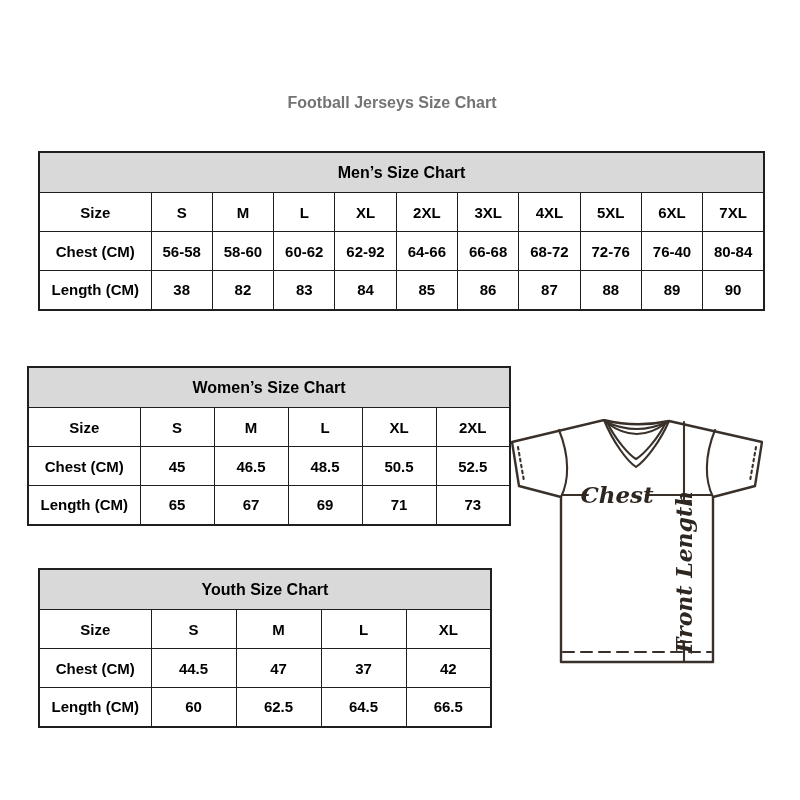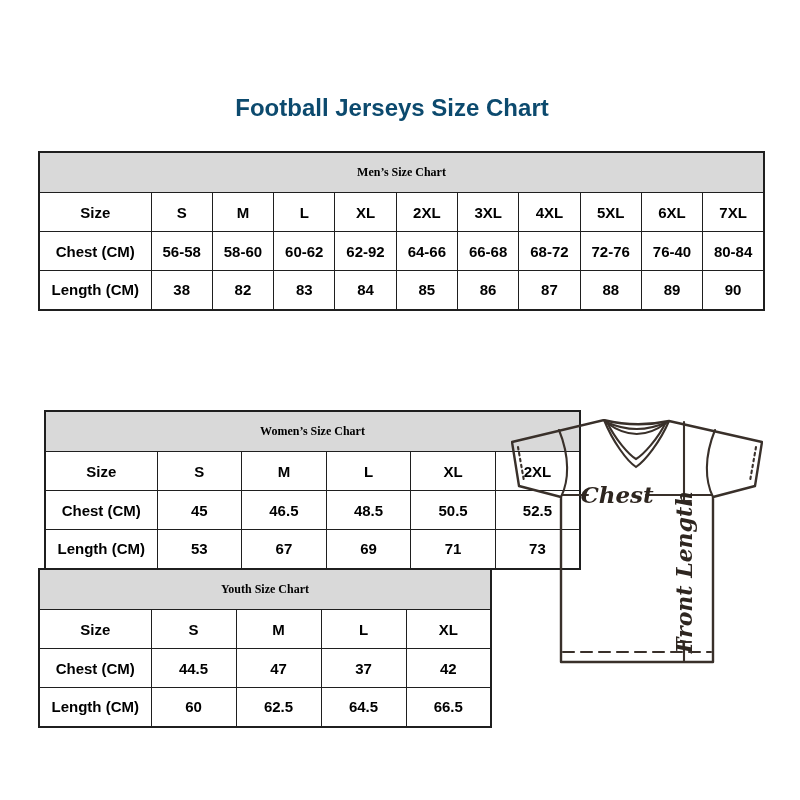--- a/index.html
+++ b/index.html
@@ -3,36 +3,36 @@
 <meta charset="utf-8">
 <style>
   html,body { margin:0; padding:0; }
   body {
     width:800px; height:800px; position:relative; background:#ffffff;
     font-family:"Liberation Sans", sans-serif; color:#000;
     overflow:hidden;
   }
   #page-title {
     position:absolute; top:94px; left:0; width:784px;
-    text-align:center; font-size:24px; font-weight:bold; color:#0c4a6e;
+    text-align:center; font-size:16px; font-weight:bold; color:#737373;
   }
   table.size-table {
     position:absolute; border-collapse:collapse; table-layout:fixed;
     text-align:center; border:2.5px solid #1f1f1f; background:#fff;
   }
   table.size-table th, table.size-table td {
     border:1.6px solid #1f1f1f; font-weight:bold; font-size:15px;
     padding:0; vertical-align:middle; overflow:hidden; white-space:nowrap;
   }
   table.size-table th.tbl-title {
-    background:#d9d9d9; font-size:12px; height:39px;font-family:Liberation Serif, serif;
+    background:#d9d9d9; font-size:16px; height:39px;
   }
   table.size-table tbody tr { height:39px; }
   #mens   { left:38px; top:151px; width:727px; }
-  #womens { left:44px; top:366px; width:537px;margin-top:44px; }
+  #womens { left:27px; top:366px; width:484px; }
   #youth  { left:38px; top:548px; width:454px;margin-top:20px; }
   #jersey-diagram { position:absolute; left:511px; top:419px; }
   .jline  { stroke:#39302a; fill:none; stroke-width:2.4; stroke-linecap:round; stroke-linejoin:round; }
   .jthin  { stroke:#39302a; fill:none; stroke-width:2.1; stroke-linecap:round; }
   .jtext  { font-family:"DejaVu Serif", serif; font-style:italic; font-weight:bold; fill:#2e2620; }
 </style>
 </head>
 <body>
 
 <div id="page-title">Football Jerseys Size Chart</div>
@@ -110,21 +110,21 @@
       <tr>
         <th>Chest (CM)</th>
         <td>45</td>
         <td>46.5</td>
         <td>48.5</td>
         <td>50.5</td>
         <td>52.5</td>
       </tr>
       <tr>
         <th>Length (CM)</th>
-        <td>53</td>
+        <td>65</td>
         <td>67</td>
         <td>69</td>
         <td>71</td>
         <td>73</td>
       </tr>
     </tbody>
 </table>
 
 <table id="youth" class="size-table">
   <thead>

